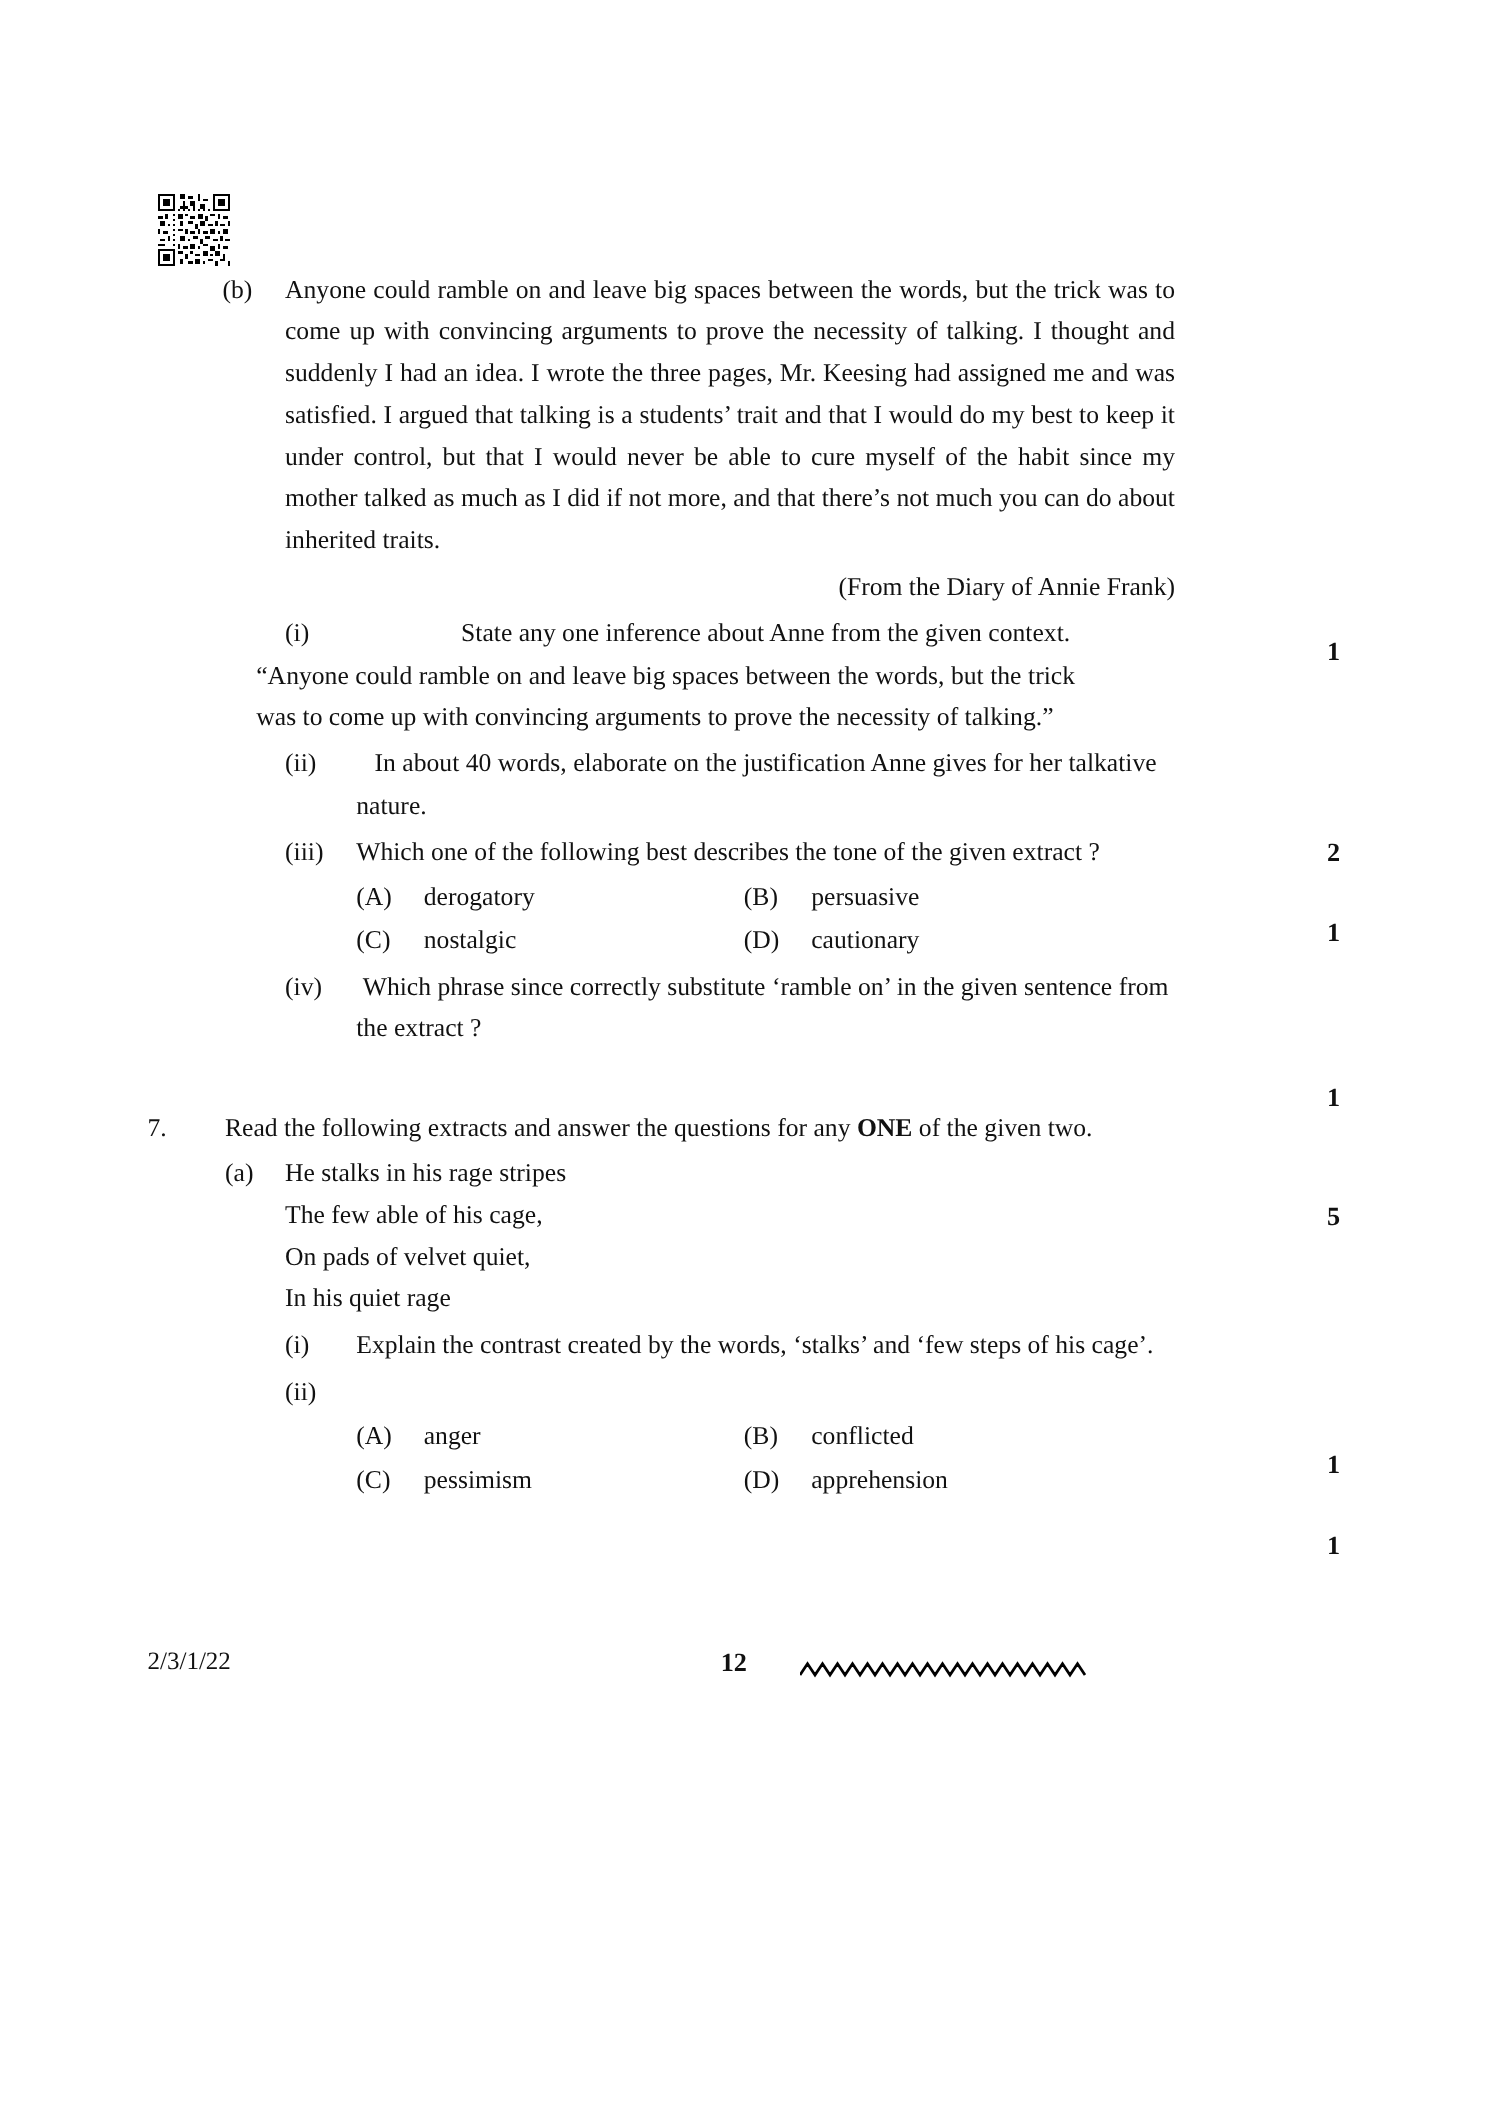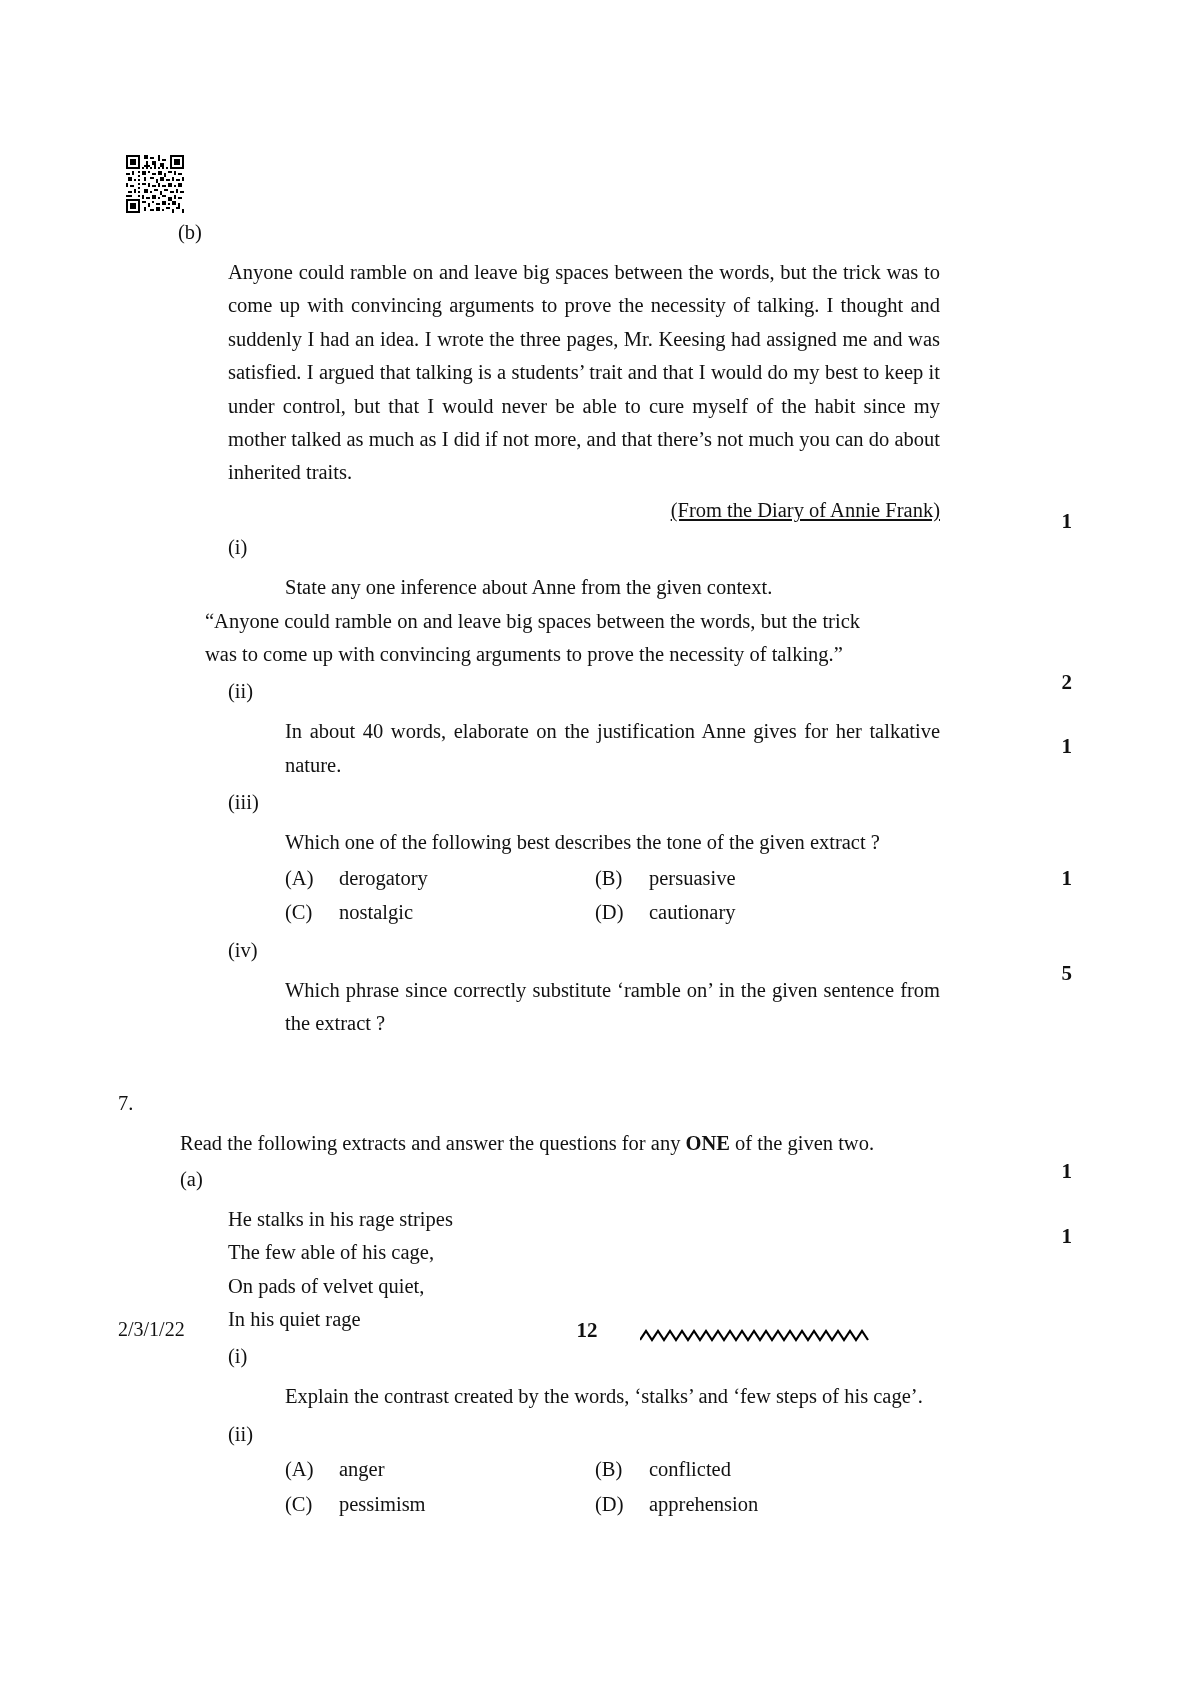--- a/index.html
+++ b/index.html
@@ -50,48 +50,46 @@
   }
 
   .marker {
     flex: 0 0 auto;
     text-align: left;
   }
 
   .body-col {
     flex: 1 1 auto;
     min-width: 0;
-    margin-top: 40px;
   }
 
   .justify {
     text-align: justify;
     text-align-last: left;
     hyphens: none;
   }
 
   
   .blk-b { margin-left: 60px; }
   .blk-b .marker { width: 50px; }
   .blk-b .body-col { width: 712px; flex: 0 0 712px; }
 
   .attrib {
     text-align: right;
     margin-top: 4px;
     padding-right: 2px;
-    text-decoration: underline;
   }
 
   
   .sub {
     margin-left: 110px;
     margin-top: 4px;
   }
   .sub .marker { width: 57px; }
-  .sub .body-col { width: 655px; flex: 0 0 655px; }
+  .sub .body-col { width: 655px; flex: 0 0 655px; text-align: center; }
 
   .sub-cont {
     margin-left: 87px;
     width: 655px;
   }
 
   
   .opts {
     margin-left: 167px;
     width: 655px;

